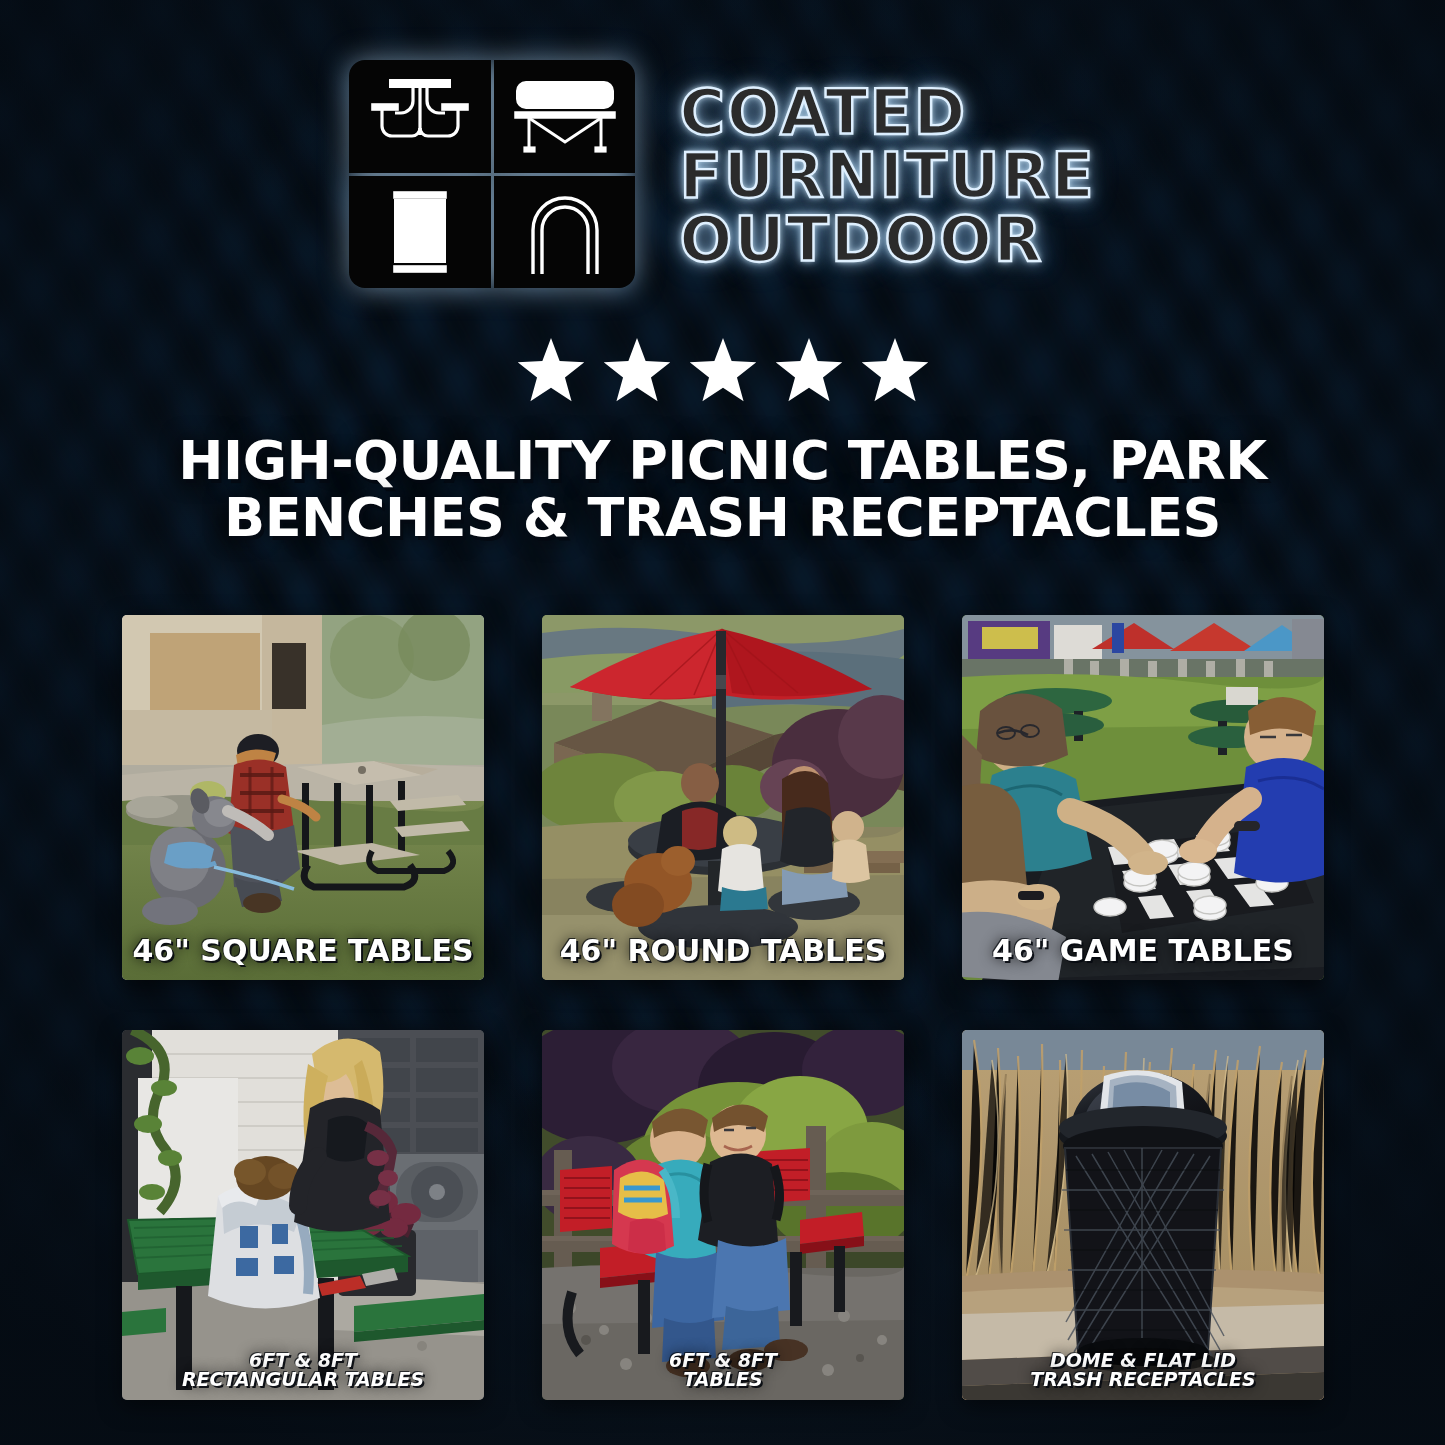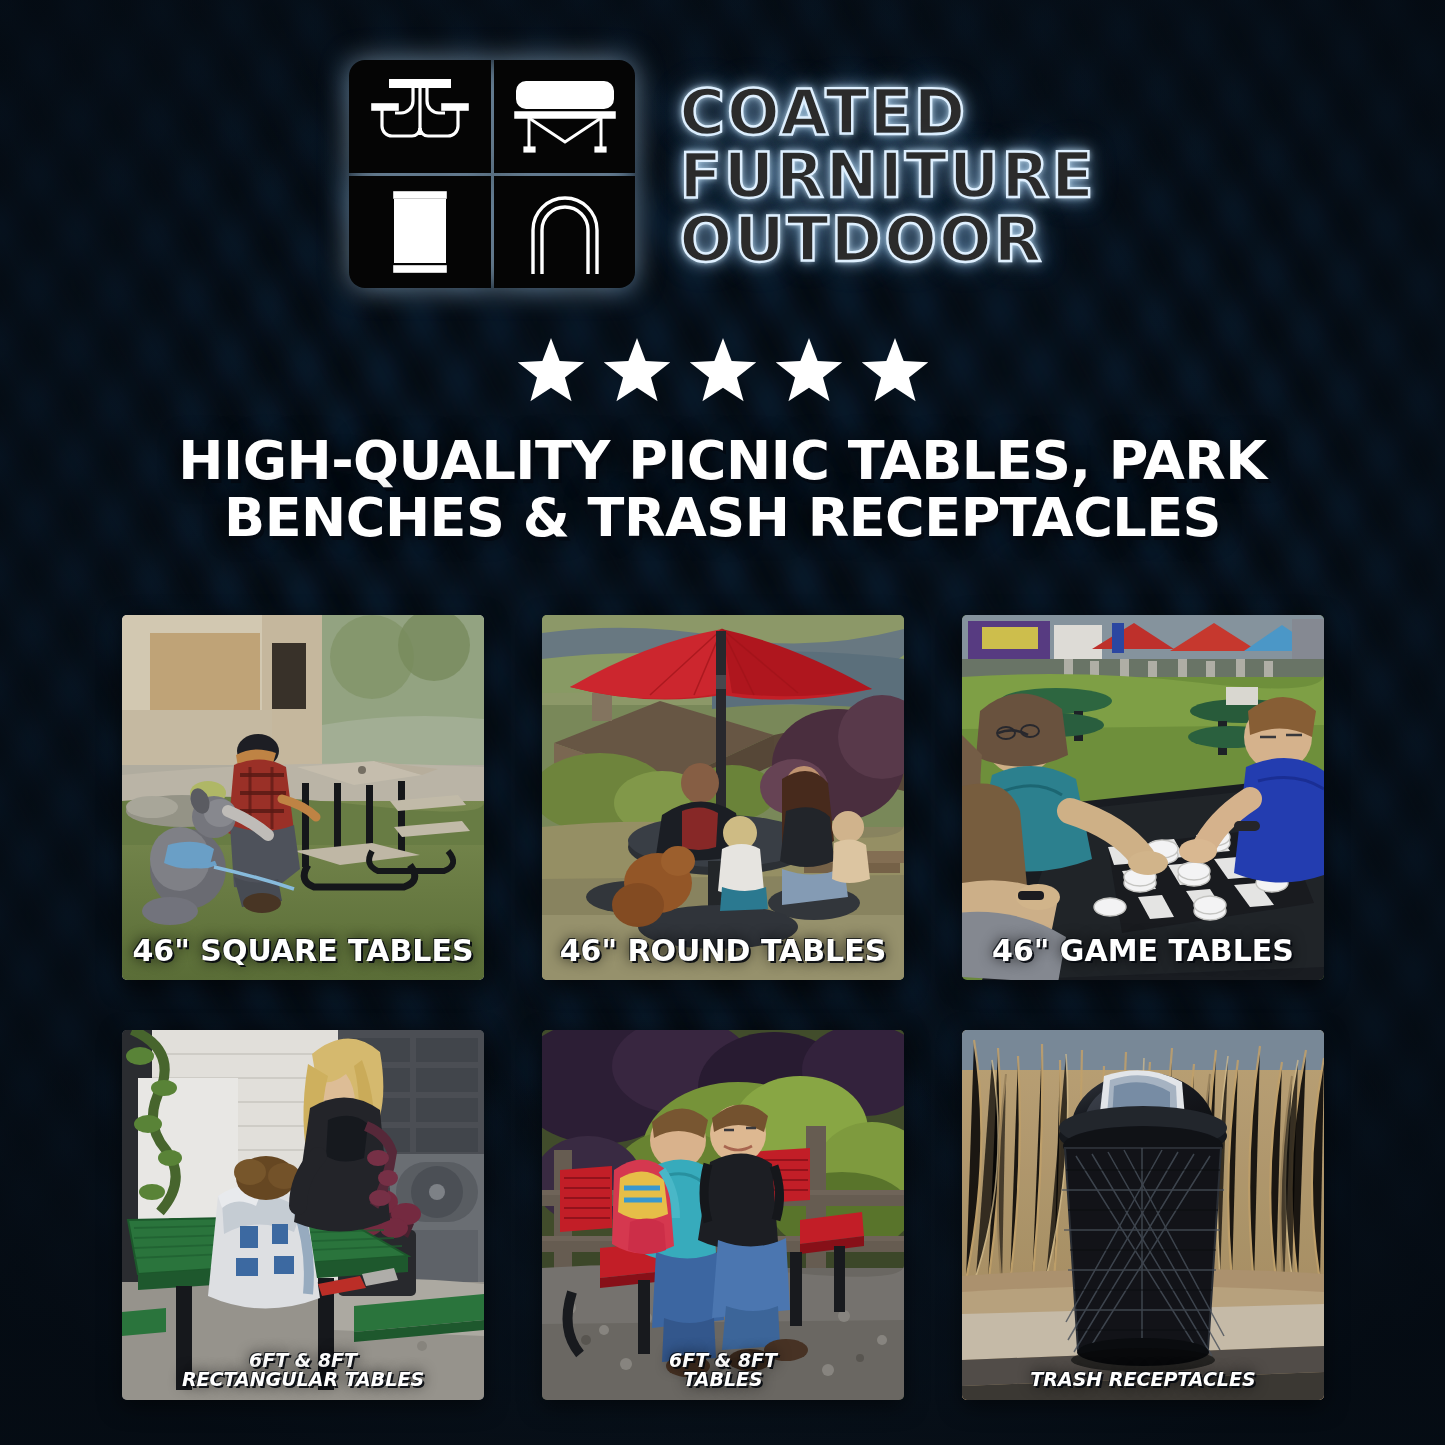--- a/index.html
+++ b/index.html
@@ -800,20 +800,21 @@
             <path d="M180 118 L180 320 M100 160 L262 160 M102 200 L258 200 M106 240 L254 240 M110 280 L250 280"></path>
           </g>
           <g stroke="#0a0c0e" stroke-width="1.2" opacity=".85">
             <path d="M104 140 L258 140 M106 180 L256 180 M108 220 L254 220 M112 260 L250 260 M114 300 L248 300"></path>
           </g>
           <ellipse cx="181" cy="322" rx="66" ry="14" fill="#0a0c0e"></ellipse>
           <ellipse cx="181" cy="330" rx="72" ry="12" fill="#070809" opacity=".6"></ellipse>
           <rect x="0" y="0" width="362" height="370" fill="#0b1a2b" opacity=".05"></rect>
         </svg>
         <div class="tile-caption">
+          <span class="cap-line">DOME &amp; FLAT LID</span>
           <span class="cap-line">TRASH RECEPTACLES</span>
         </div>
       </div>
 
     </div>
 
   </div>
 </div>
 
 </body></html>

